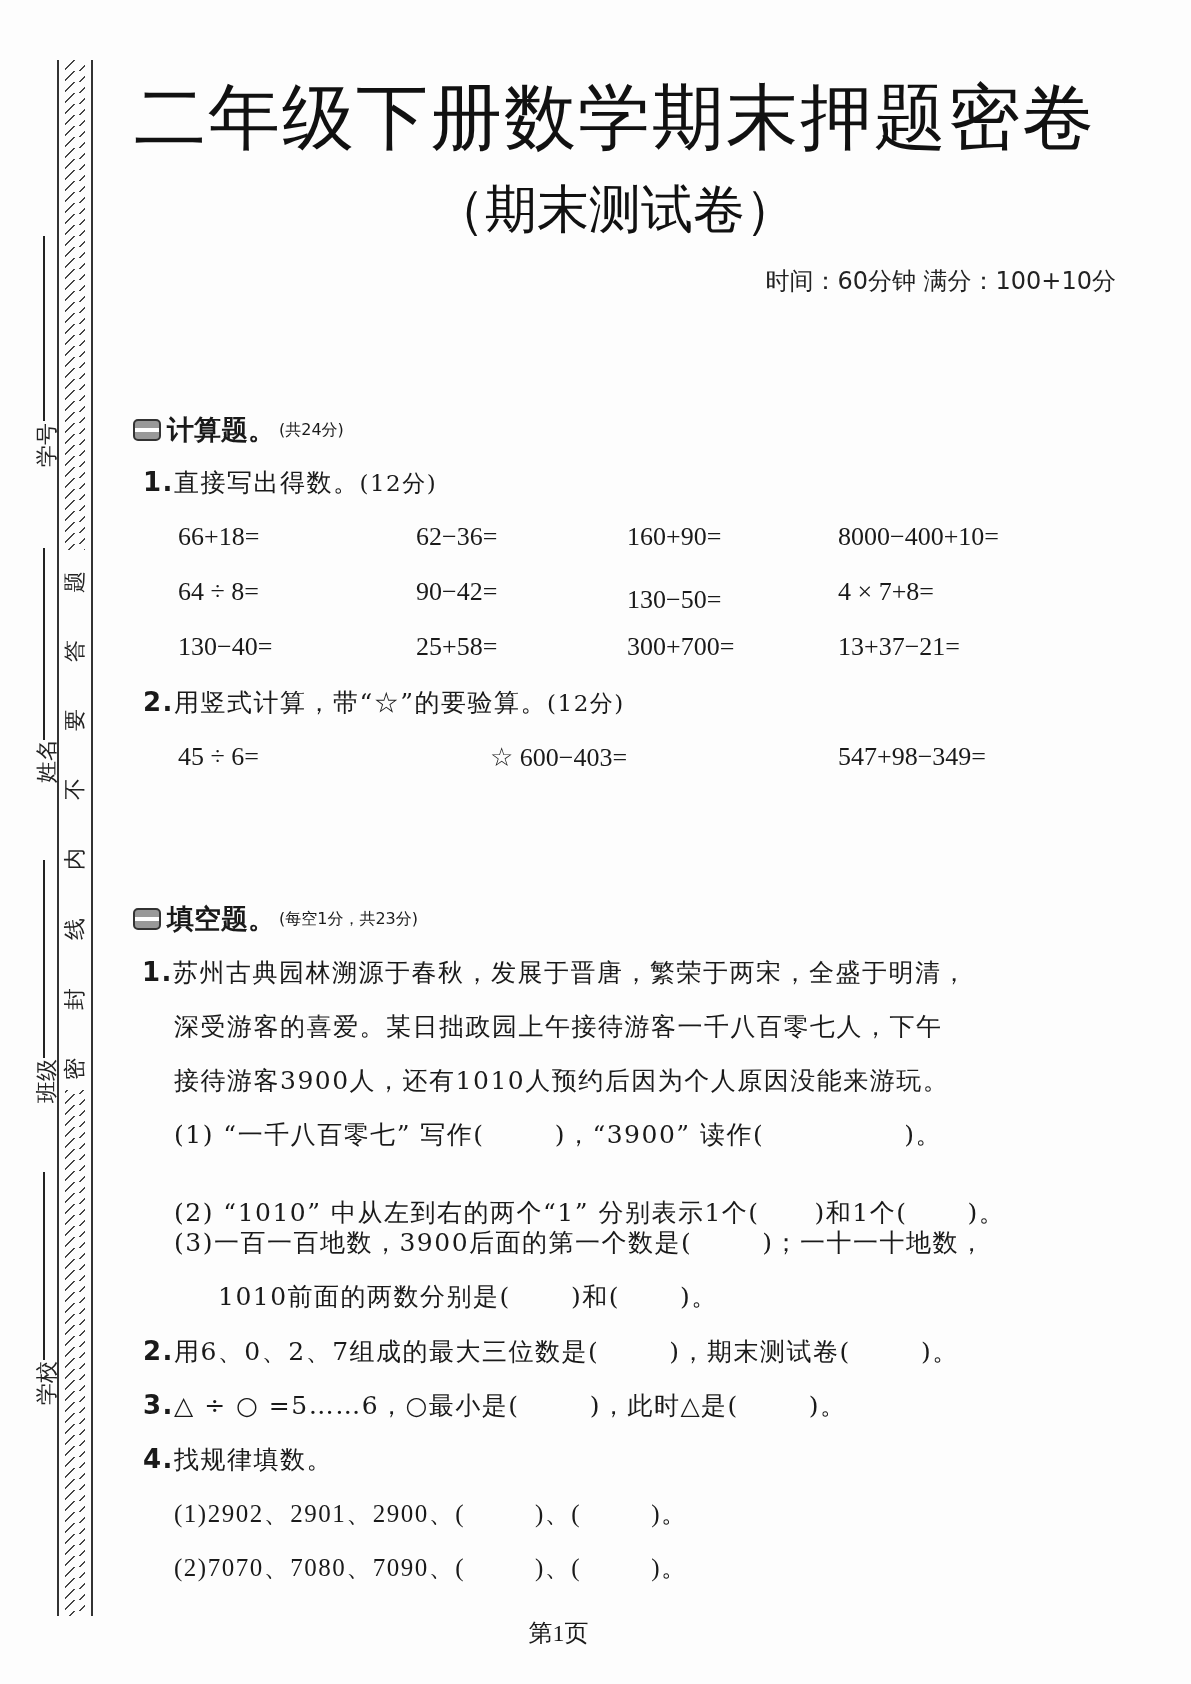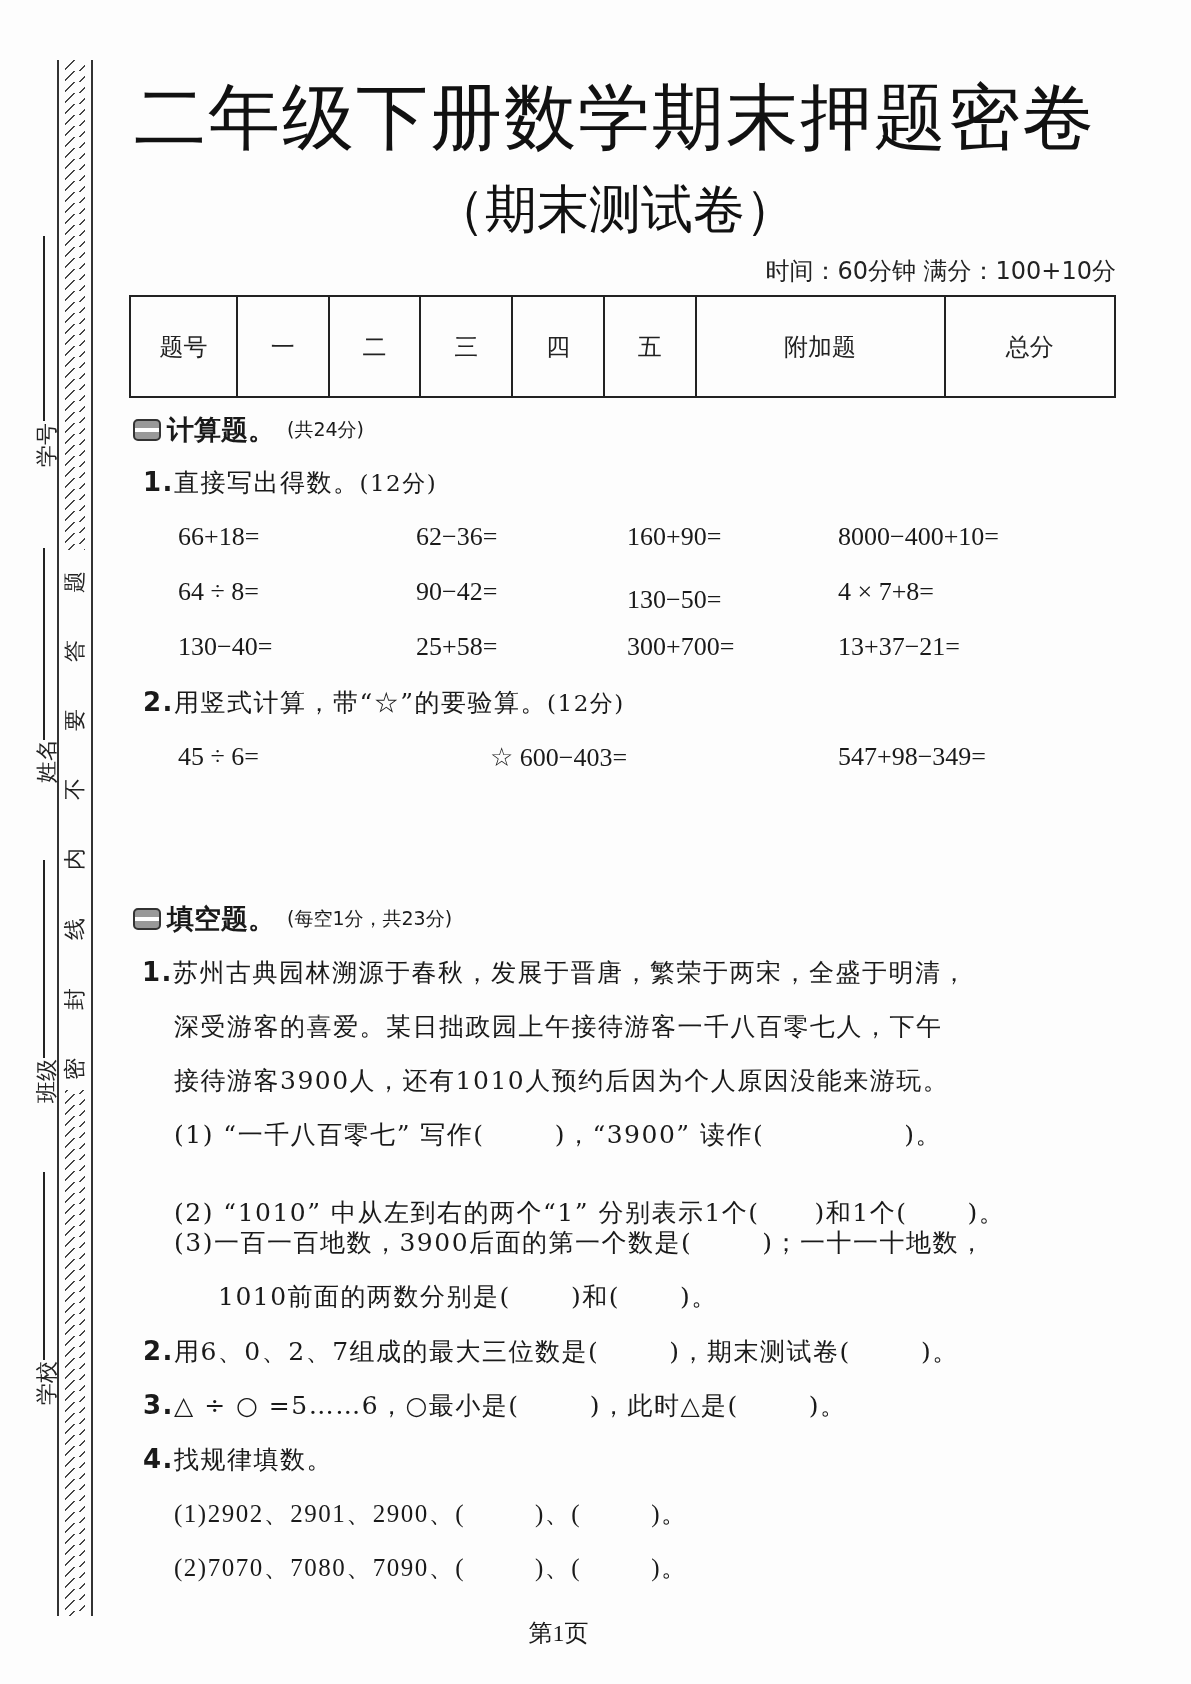--- a/index.html
+++ b/index.html
@@ -44,37 +44,37 @@
   .title {
     position: absolute; left: 110px; top: 70px; width: 1010px; text-align: center;
     font-size: 72px; letter-spacing: 2px; font-weight: normal;
     font-family: "DejaVu Sans", sans-serif; color: #111;
   }
   .subtitle {
     position: absolute; left: 110px; top: 175px; width: 1010px; text-align: center;
     font-size: 52px; font-family: "DejaVu Sans", sans-serif; color: #111;
   }
   .meta {
-    position: absolute; right: 75px; top: 255px; font-size: 24px;
+    position: absolute; right: 75px; top: 265px; font-size: 24px;
     font-family: "DejaVu Sans", sans-serif; color: #222;
   }
   
   table.score {
     position: absolute; left: 129px; top: 295px; width: 987px; height: 103px;
     border-collapse: collapse; font-family: "DejaVu Sans", sans-serif; font-size: 24px;
   }
   table.score td {
     border: 2px solid #222; text-align: center; height: 50px; color: #222;
   }
   
   .sec-head {
     position: absolute; left: 133px; font-size: 27px; font-weight: bold;
     font-family: "DejaVu Sans", sans-serif; display: flex; align-items: center;
   }
-  .sec-head .note { font-weight: normal; font-size: 19px; margin-left: 12px; }
+  .sec-head .note { font-weight: normal; font-size: 16px; margin-left: 4px; }
   .sec-icon {
     width: 28px; height: 22px; border: 2px solid #333; border-radius: 5px;
     background: linear-gradient(#999 0 40%, #fff 40% 60%, #999 60% 100%);
     margin-right: 6px; box-sizing: border-box;
   }
   .q {
     position: absolute; font-size: 25px; letter-spacing: 1.5px; white-space: nowrap;
     color: #1a1a1a;
   }
   .q .num { font-weight: bold; font-family: "DejaVu Sans", sans-serif; font-size: 26px; }
@@ -115,30 +115,20 @@
 
 <div class="field-line" style="top:1172px;height:188px;"></div>
 <div class="field-label" style="top:1370px;">学校</div>
 
 <div class="title">二年级下册数学期末押题密卷</div>
 <div class="subtitle">（期末测试卷）</div>
 <div class="meta">时间：60分钟  满分：100+10分</div>
 
 <table class="score">
   <tbody>
-      <tr>
-    <td style="width:103px;">题号</td>
-    <td>一</td>
-    <td>二</td>
-    <td>三</td>
-    <td>四</td>
-    <td>五</td>
-    <td>附加题</td>
-    <td>总分</td>
-  </tr>
 </tbody>
   </table>
 
 <div class="sec-head" style="top:412px;">
   <span class="sec-icon"></span>
   <span>计算题。</span>
   <span class="note">(共24分)</span>
 </div>
 
 <div class="q" style="left:143px;top:466px;">

